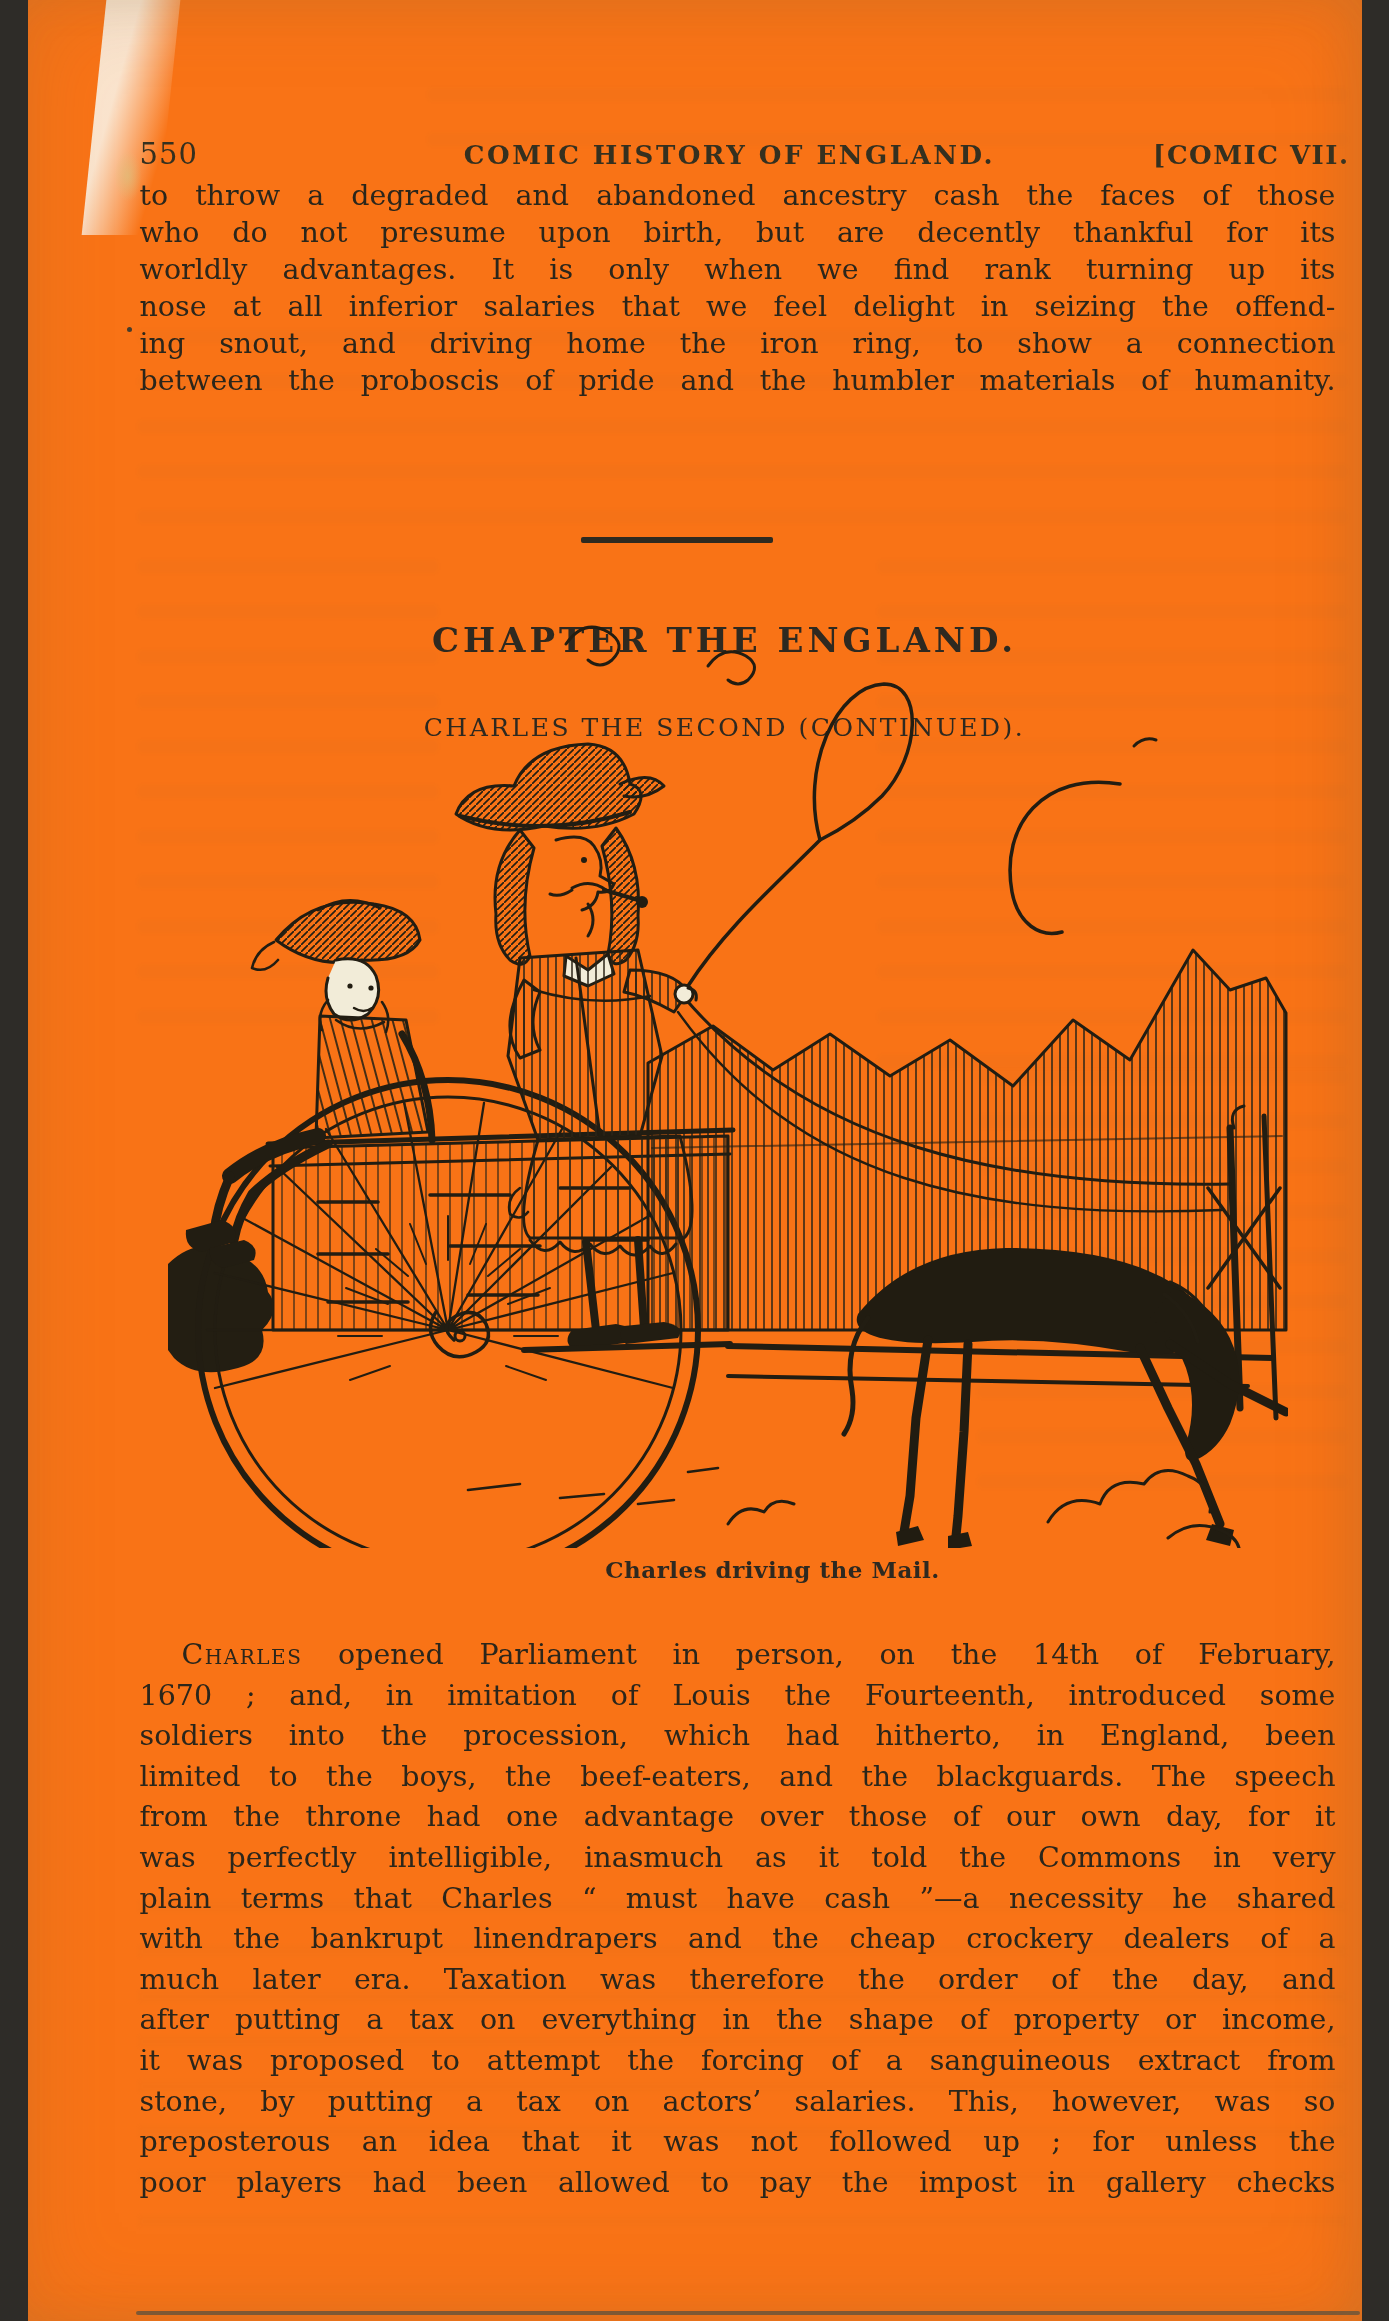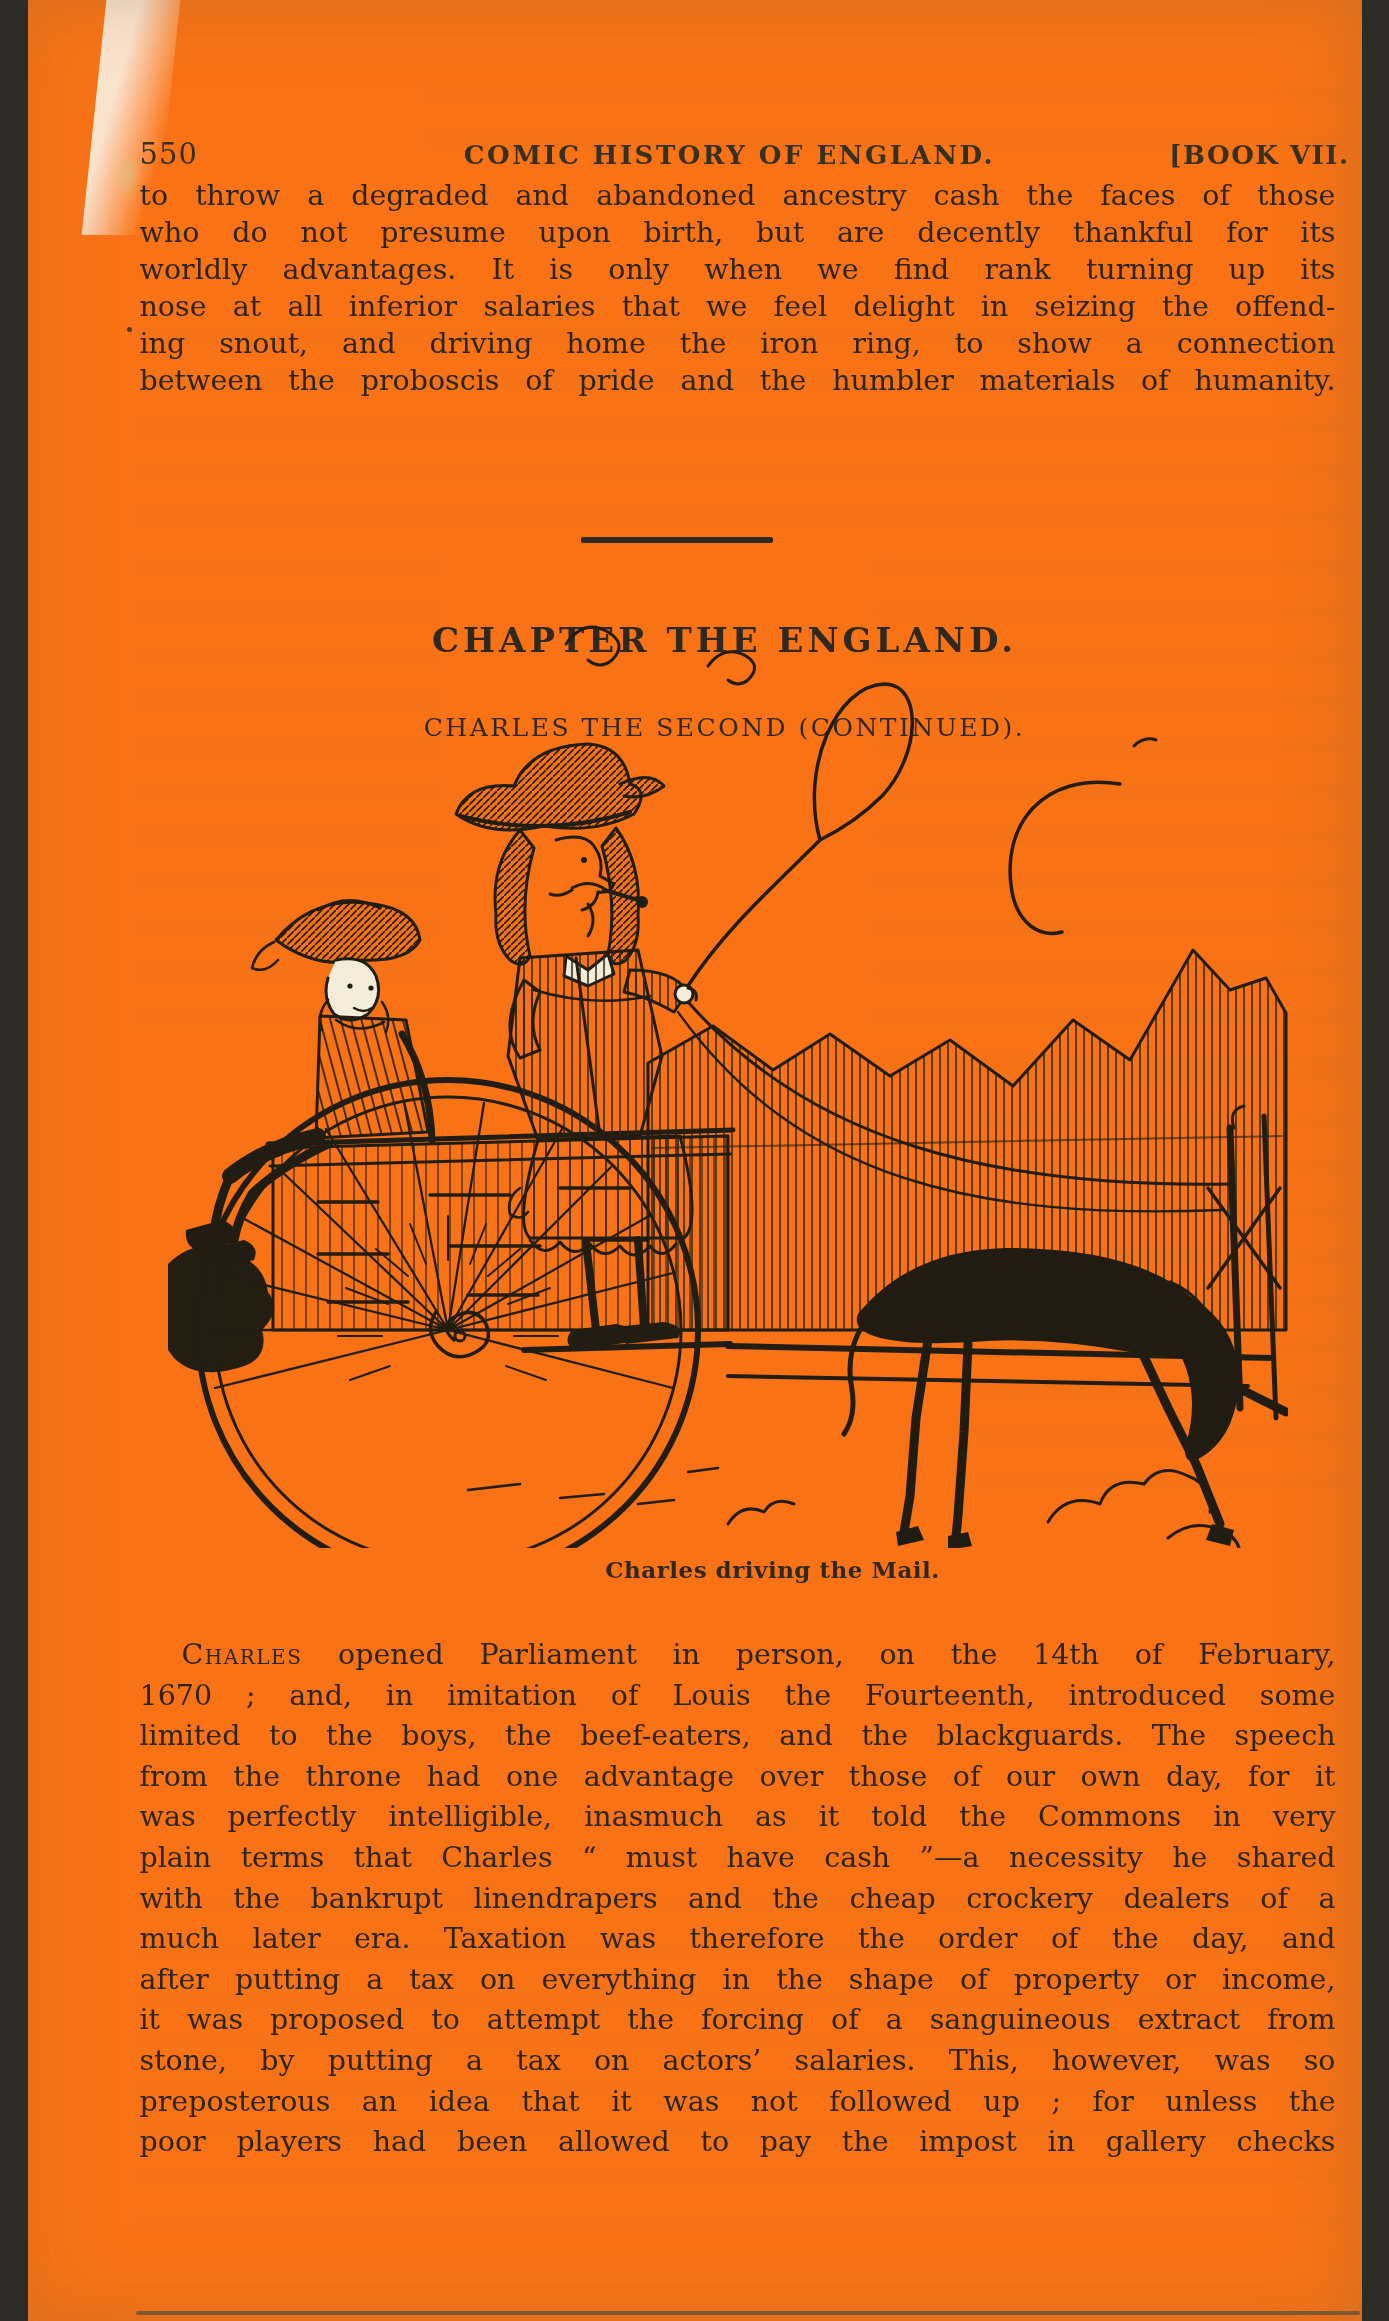--- a/index.html
+++ b/index.html
@@ -59,21 +59,21 @@
   <div class="ghost" style="left:400px;top:88px;width:920px;height:60px;"></div>
   <div class="ghost" style="left:110px;top:330px;width:1210px;height:205px;"></div>
   <div class="ghost" style="left:850px;top:560px;width:470px;height:510px;"></div>
   <div class="ghost" style="left:110px;top:560px;width:300px;height:470px;"></div>
   <div class="ghost" style="left:950px;top:1070px;width:370px;height:420px;"></div>
   <div class="ghost" style="left:110px;top:1900px;width:1210px;height:330px;opacity:.04;"></div>
 
   <div class="header">
     <div class="pagenum">550</div>
     <div class="running">COMIC HISTORY OF ENGLAND.</div>
-    <div class="booklabel">[BOOK VII.</div>
+    <div class="booklabel">[COMIC VII.</div>
   </div>
 
   <div class="para p1">
     <div class="line">to throw a degraded and abandoned ancestry cash the faces of those</div>
     <div class="line">who do not presume upon birth, but are decently thankful for its</div>
     <div class="line">worldly advantages.  It is only when we find rank turning up its</div>
     <div class="line">nose at all inferior salaries that we feel delight in seizing the offend-</div>
     <div class="line">ing snout, and driving home the iron ring, to show a connection</div>
     <div class="line">between the proboscis of pride and the humbler materials of humanity.</div>
   </div>
@@ -218,20 +218,21 @@
     </g>
   </svg>
 
   <div class="caption">Charles driving the Mail.</div>
 
   <div class="para p2">
     <div class="line indent">
       <span class="lead">Charles</span><span> opened Parliament in person, on the 14th of February,</span>
     </div>
     <div class="line">1670 ; and, in imitation of Louis the Fourteenth, introduced some</div>
+    <div class="line">soldiers into the procession, which had hitherto, in England, been</div>
     <div class="line">limited to the boys, the beef-eaters, and the blackguards.  The speech</div>
     <div class="line">from the throne had one advantage over those of our own day, for it</div>
     <div class="line">was perfectly intelligible, inasmuch as it told the Commons in very</div>
     <div class="line">plain terms that Charles “ must have cash ”—a necessity he shared</div>
     <div class="line">with the bankrupt linendrapers and the cheap crockery dealers of a</div>
     <div class="line">much later era.  Taxation was therefore the order of the day, and</div>
     <div class="line">after putting a tax on everything in the shape of property or income,</div>
     <div class="line">it was proposed to attempt the forcing of a sanguineous extract from</div>
     <div class="line">stone, by putting a tax on actors’ salaries.  This, however, was so</div>
     <div class="line">preposterous an idea that it was not followed up ; for unless the</div>

